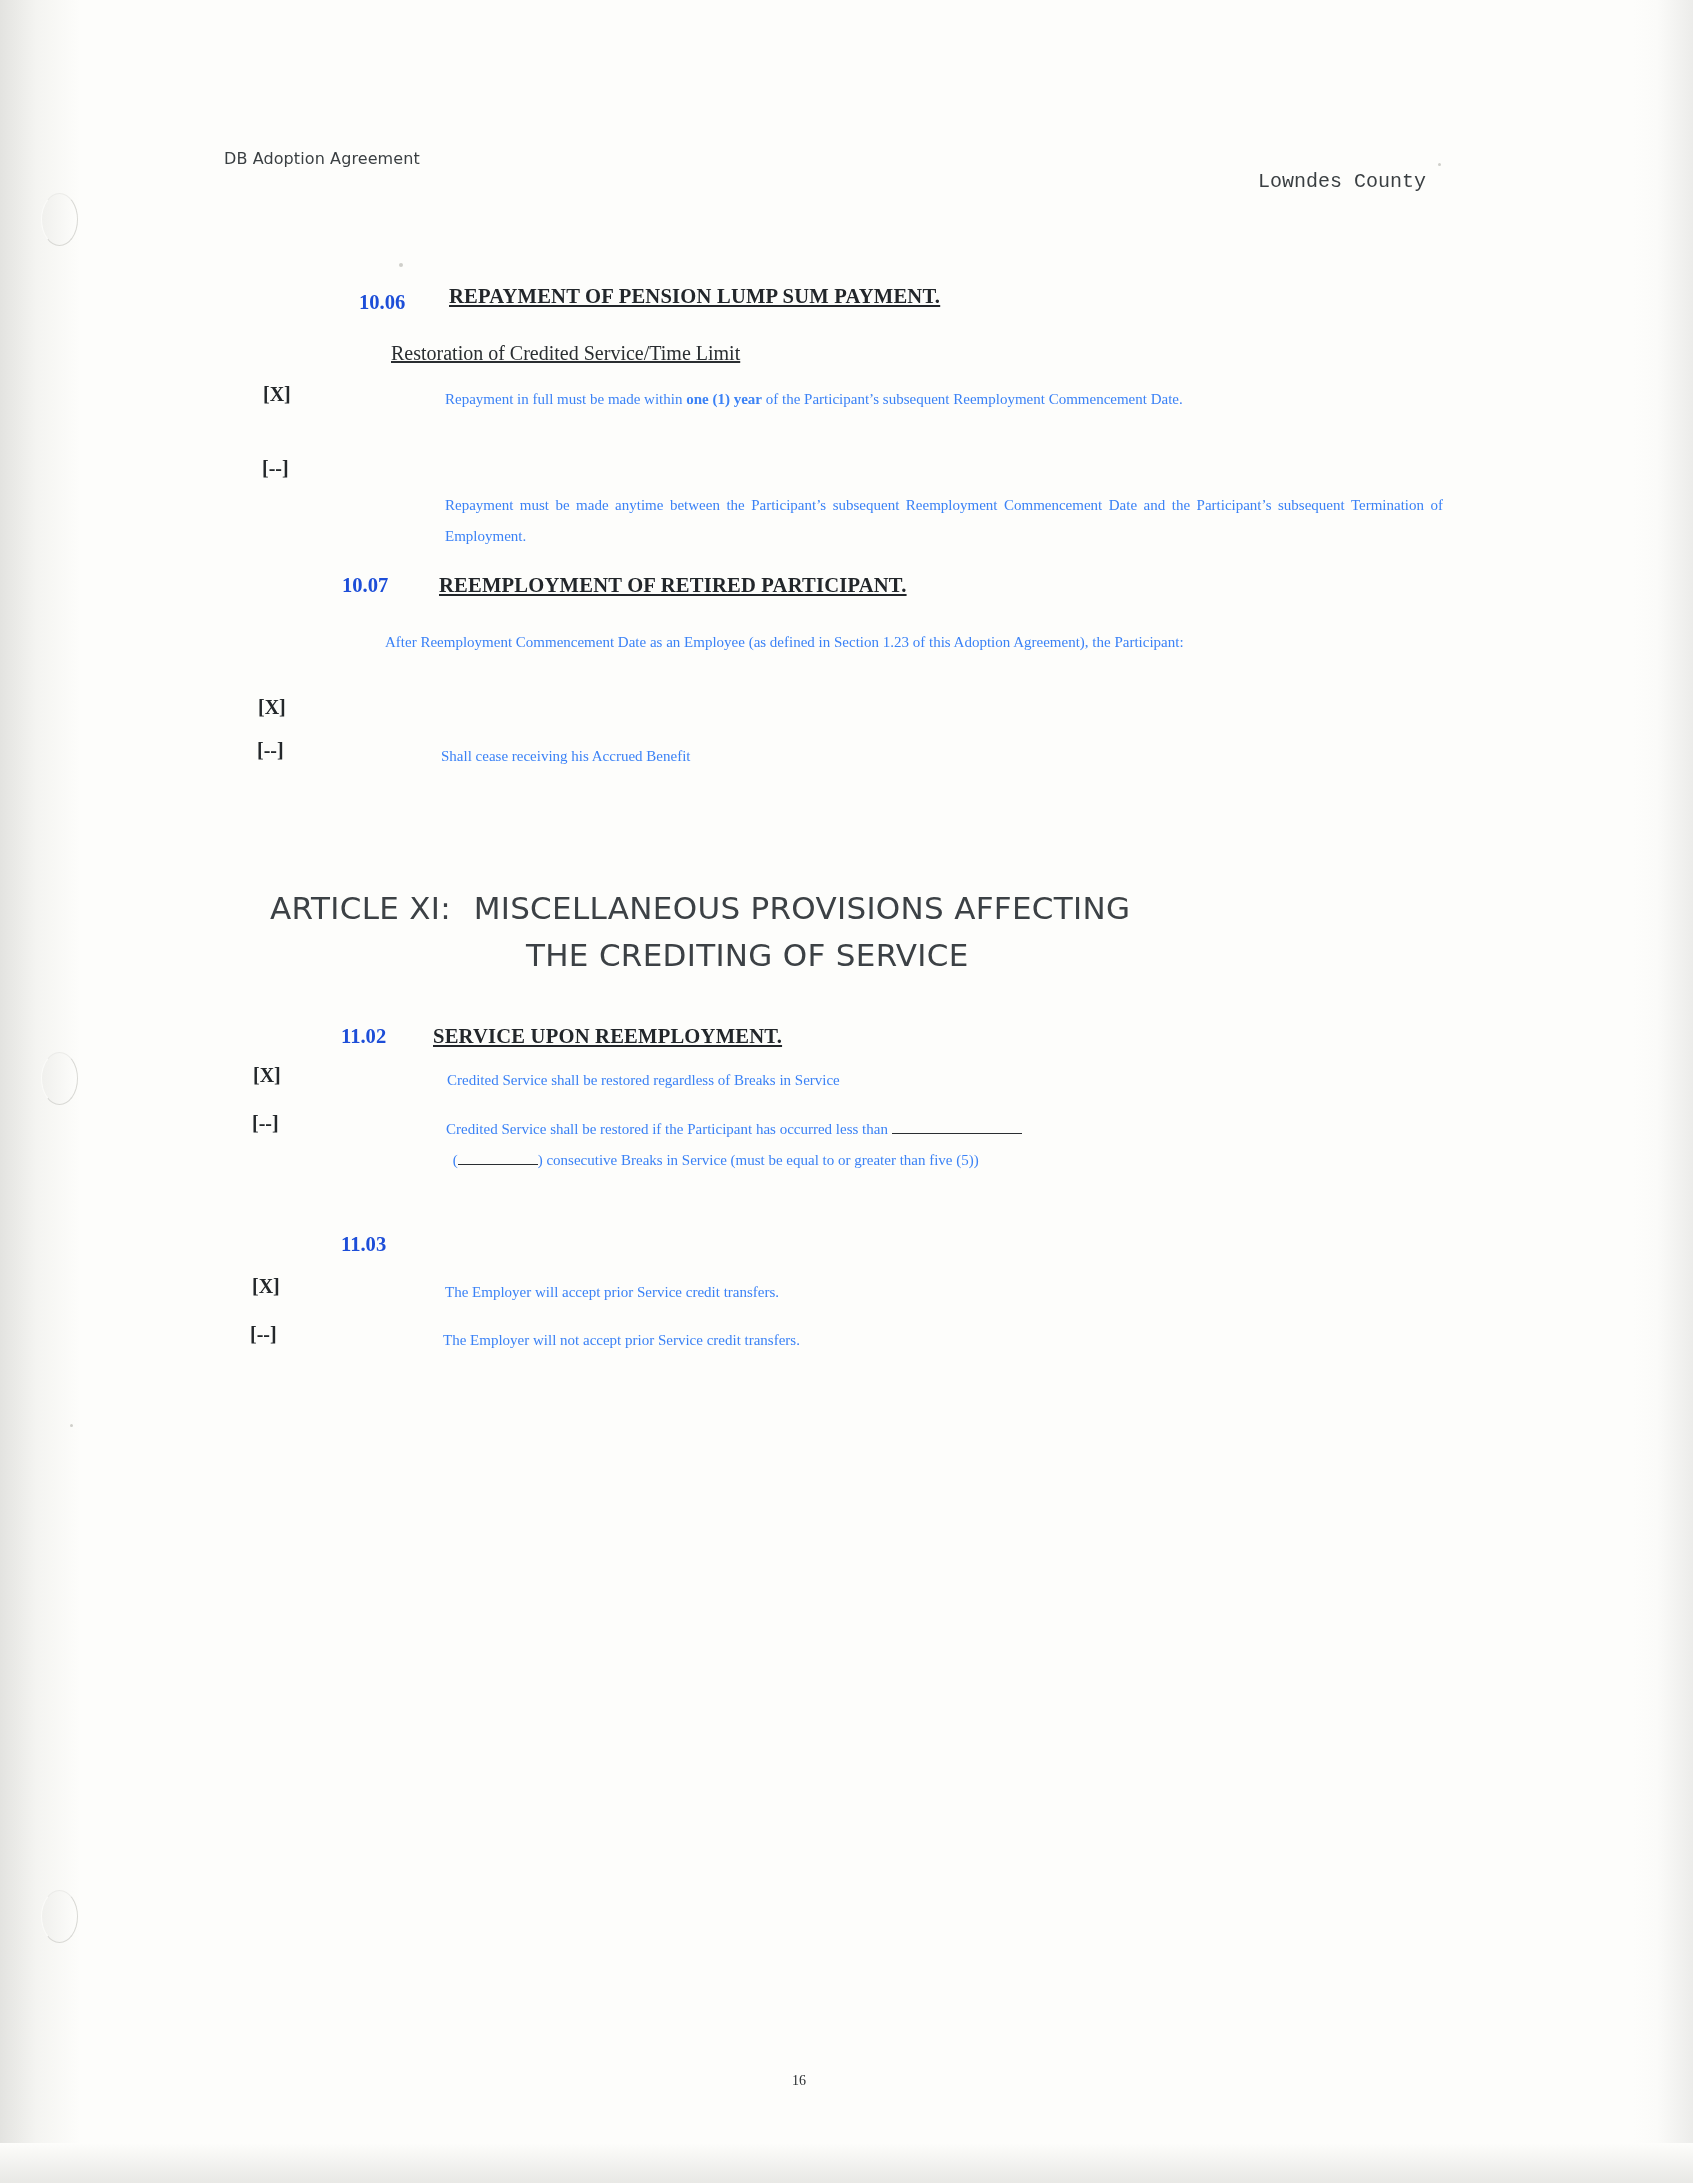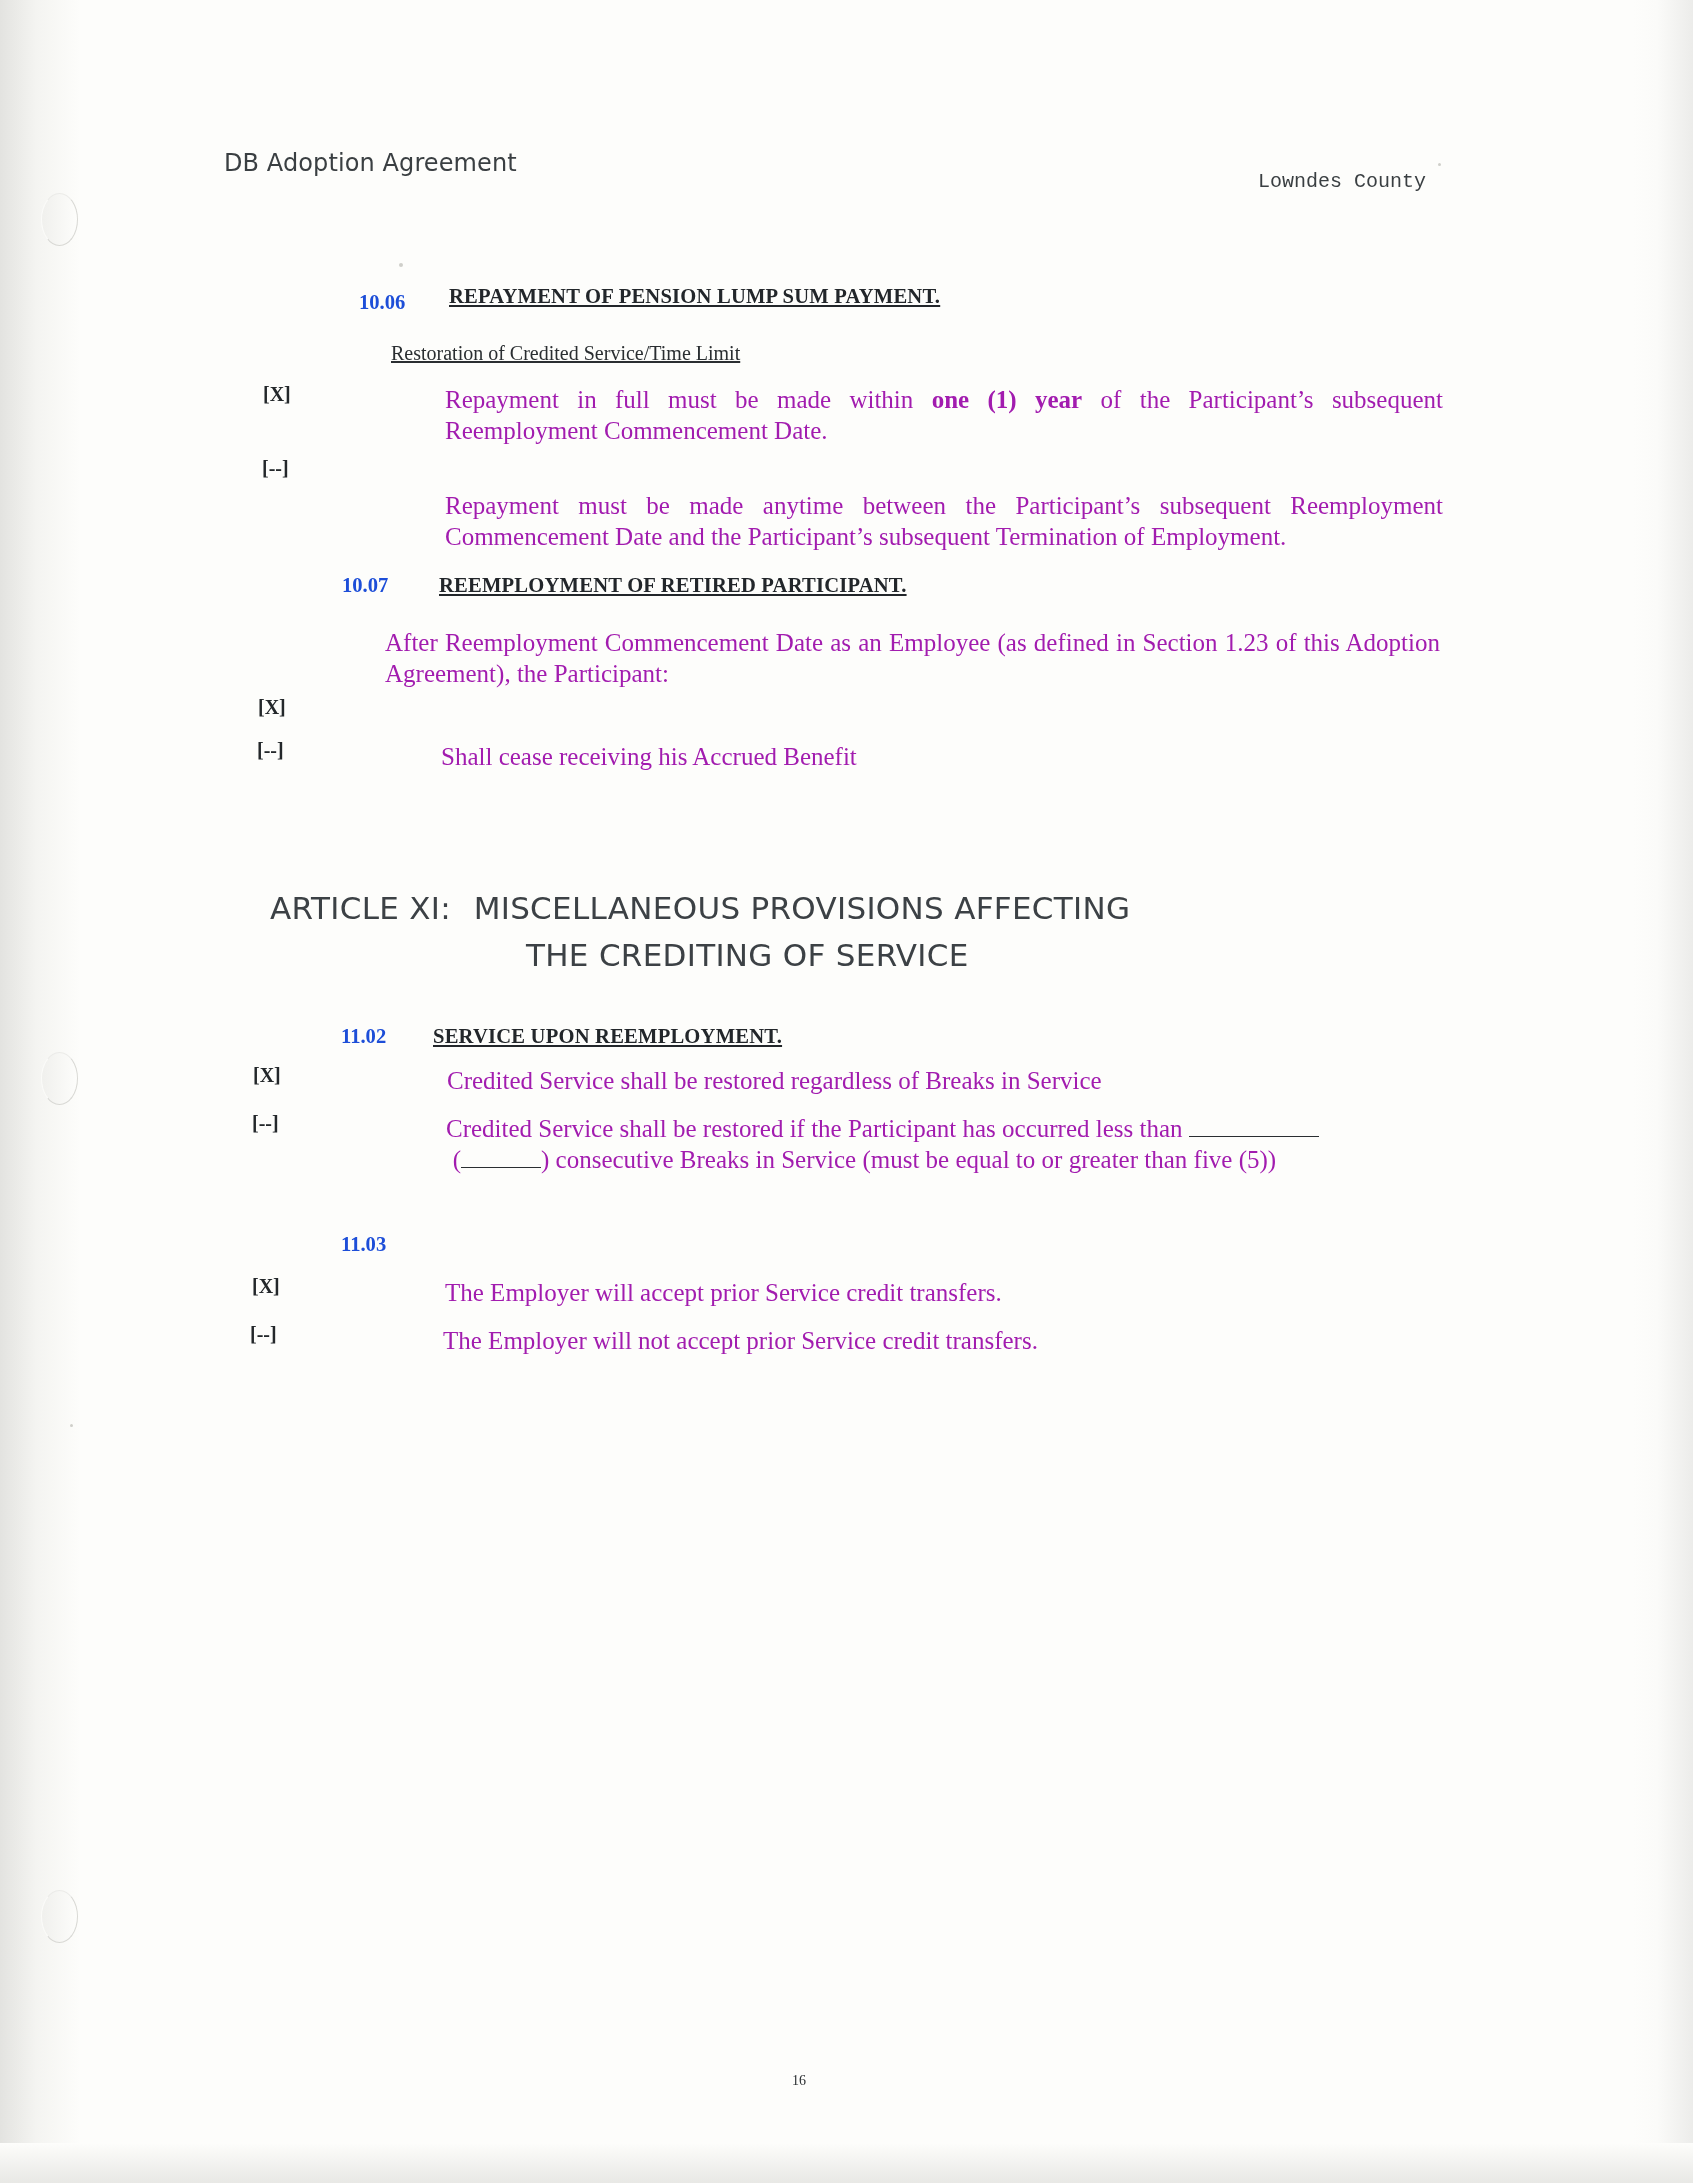--- a/index.html
+++ b/index.html
@@ -60,21 +60,21 @@
     width: 1693px;
     height: 2183px;
   }
 
   
   .hdr-left {
     position: absolute;
     left: 224px;
     top: 149px;
     font-family: "DejaVu Sans", sans-serif;
-    font-size: 24px;
+    font-size: 16px;
     color: #3a3f42;
     letter-spacing: 0.1px;
   }
   .hdr-right {
     position: absolute;
     left: 1258px;
     top: 170px;
     font-family: Liberation Mono, monospace;
     font-size: 20px;
     color: #3a3f42;
@@ -100,23 +100,23 @@
   .sub-underline {
     position: absolute;
     font-family: "Liberation Serif", serif;
     font-size: 20px;
     color: #2a2e31;
     text-decoration: underline;
   }
   .body-text {
     position: absolute;
     font-family: "Liberation Serif", serif;
-    font-size: 25px;
+    font-size: 15px;
     line-height: 31px;
-    color: #a21caf;
+    color: #3b82f6;
     text-align: justify;
   }
   .body-text.nojust { text-align: left; }
   .box {
     position: absolute;
     font-family: "Liberation Serif", serif;
     font-weight: bold;
     font-size: 20px;
     color: #23272a;
   }

